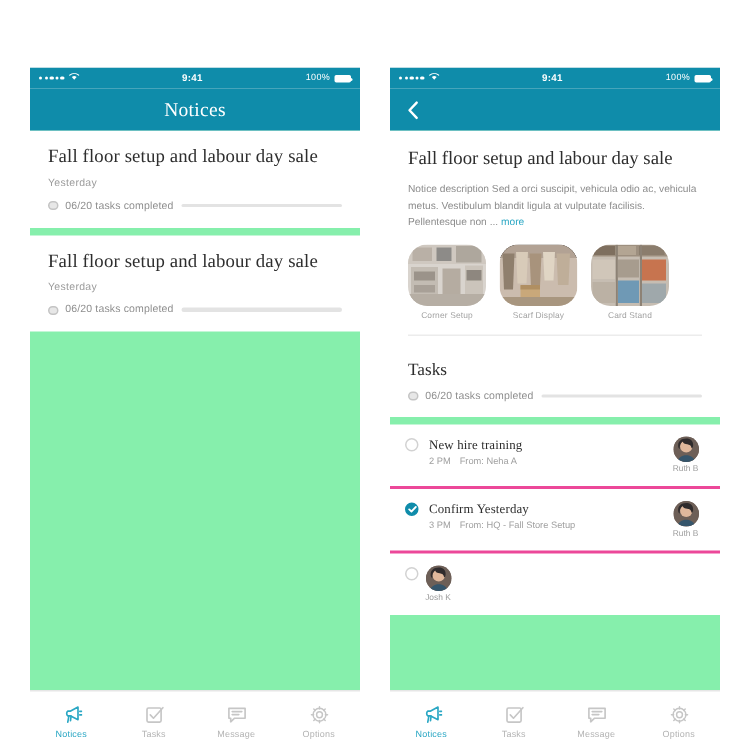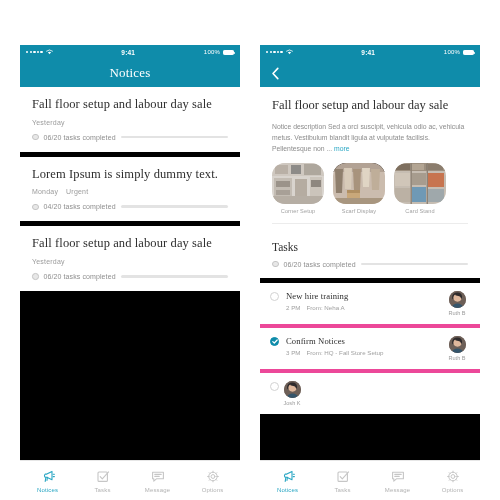--- a/index.html
+++ b/index.html
@@ -85,21 +85,21 @@
     transform: translateY(-50%);
     width: 14px; height: 14px;
     display: flex; align-items: center; justify-content: center;
     cursor: pointer;
   }
 
   
   .screen-body {
     flex: 1;
     overflow: hidden;
-    background: #000000;
+    background: #86efac;
   }
 
   
   .card {
     background: #ffffff;
     margin-bottom: 5px;
     padding: 10px 12px 11px 12px;
   }
   .card-title {
     font-family: "Liberation Serif", serif;
@@ -205,21 +205,21 @@
     font-size: 11.5px;
     font-weight: normal;
     color: #2e2e2e;
   }
 
   .task-list { background: #ffffff; margin-top: 5px; }
   .task-item {
     display: flex;
     align-items: flex-start;
     padding: 8px 10px 8px 10px;
-    border-bottom: 4px solid #ec4899;
+    border-bottom: 2px solid #ec4899;
     position: relative;
   }
   .task-item:last-child { border-bottom: none; }
   .chk {
     width: 9px; height: 9px;
     border-radius: 50%;
     border: 1.2px solid #d2d2d2;
     background: #ffffff;
     flex: none;
     margin-top: 1px;
@@ -328,34 +328,20 @@
         <div class="progress-row">
           <span class="clock-dot"></span>
           <span class="progress-label">06/20 tasks completed</span>
           <span class="track">
             <span class="fill" style="width: 30%;"></span>
           </span>
         </div>
       </div>
 
 
-      <div class="card">
-        <div class="card-title">Lorem Ipsum is simply dummy text.</div>
-        <div class="card-meta">
-          <span>Monday</span>
-          <span class="urgent plain">Urgent</span>
-        </div>
-        <div class="progress-row">
-          <span class="clock-dot"></span>
-          <span class="progress-label">04/20 tasks completed</span>
-          <span class="track">
-            <span class="fill" style="width: 20%;"></span>
-          </span>
-        </div>
-      </div>
 
       <div class="card">
         <div class="card-title">Fall floor setup and labour day sale</div>
         <div class="card-meta">
           <span>Yesterday</span>
           <span class="urgent plain"></span>
         </div>
         <div class="progress-row">
           <span class="clock-dot"></span>
           <span class="progress-label">06/20 tasks completed</span>
@@ -553,21 +539,21 @@
           </div>
         </div>
 
         <div class="task-item">
           <span class="chk done">
             <svg width="6" height="5" viewBox="0 0 6 5" fill="none" stroke="#ffffff" stroke-width="1.2" stroke-linecap="round" stroke-linejoin="round">
                 <path d="M.8 2.6 2.3 4 5.2 1"></path>
               </svg>
           </span>
           <div class="task-text">
-            <div class="task-name">Confirm Notices</div>
+            <div class="task-name">Confirm Yesterday</div>
             <div class="task-sub">
               <span>3 PM</span>
               <span>From: HQ - Fall Store Setup</span>
             </div>
           </div>
           <div class="task-who">
             <div class="avatar">
               <svg width="17" height="17" viewBox="0 0 17 17">
                 <rect width="17" height="17" fill="#6d5f57"></rect>
                 <circle cx="8.5" cy="6.6" r="4.1" fill="#e0b89c"></circle>

